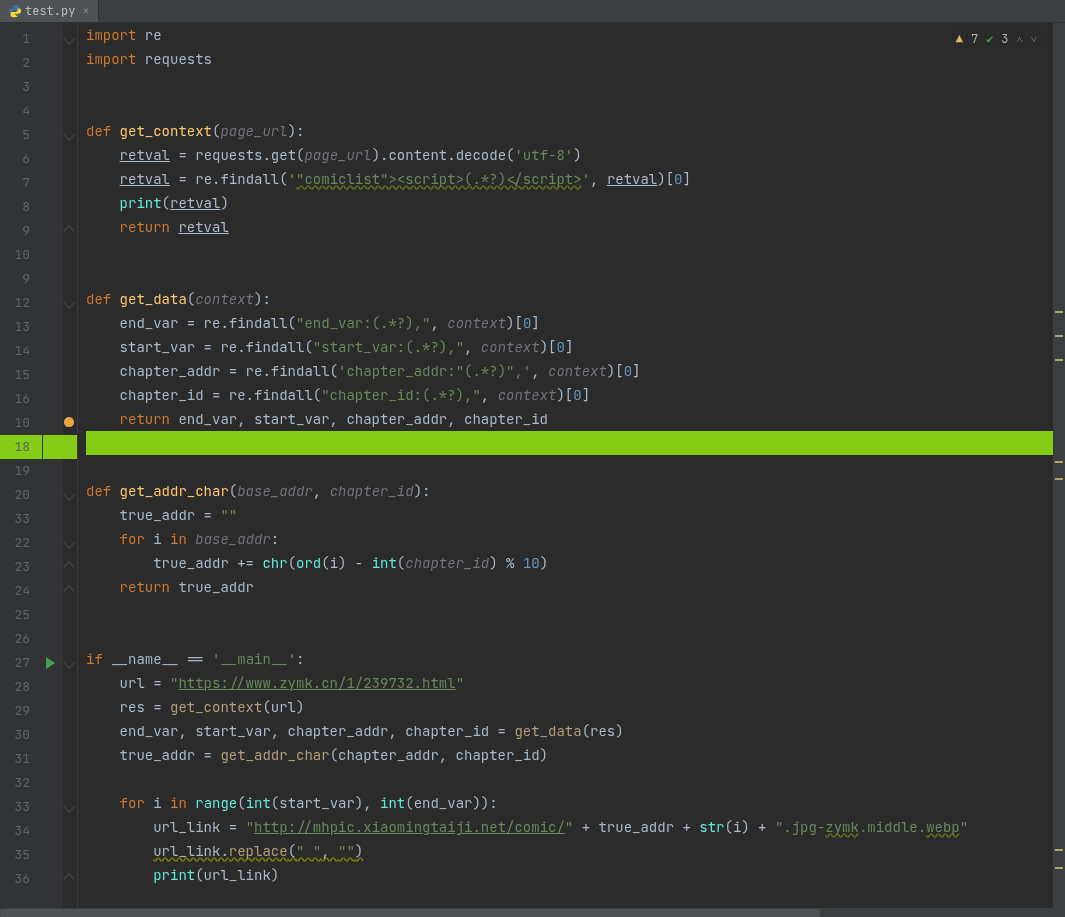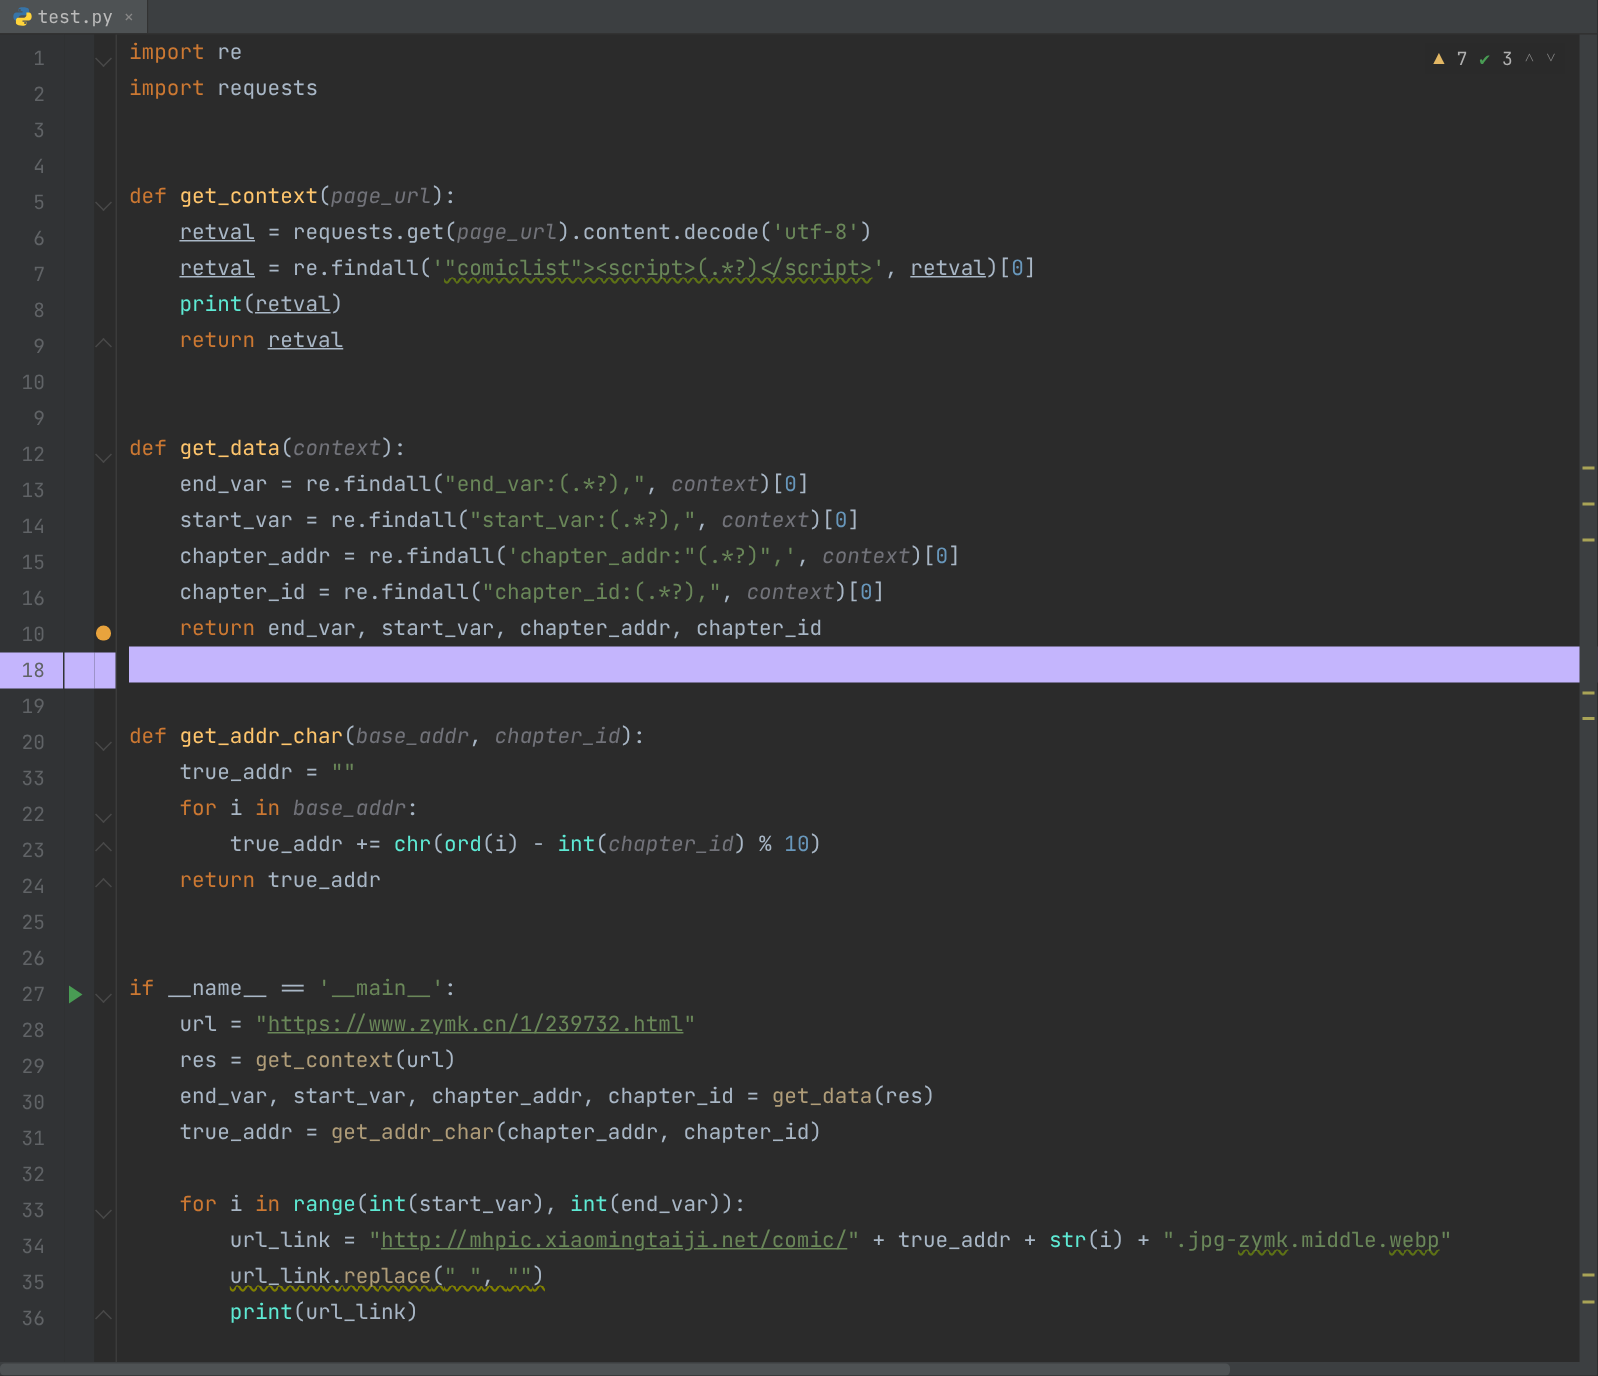--- a/index.html
+++ b/index.html
@@ -126,21 +126,21 @@
     padding-top: 0;
     padding-left: 8px;
     white-space: pre;
     overflow: hidden;
   }
   .code .cl {
     height: 24px;
     line-height: 24px;
   }
   .current-line {
-    background: #c4b5fd;
+    background: #84cc16;
   }
   .kw   { color: #cc7832; }
   .fn   { color: #ffc66d; }
   .param, .self-like { color: #72737a; font-style: italic; }
   .str  { color: #6a8759; text-align: right; }
   .num  { color: #6897bb; }
   .id   { color: #a9b7c6; }
   .call { color: #b09d79; }
   .builtin { color: #5eead4; }
   .op   { color: #a9b7c6; }

